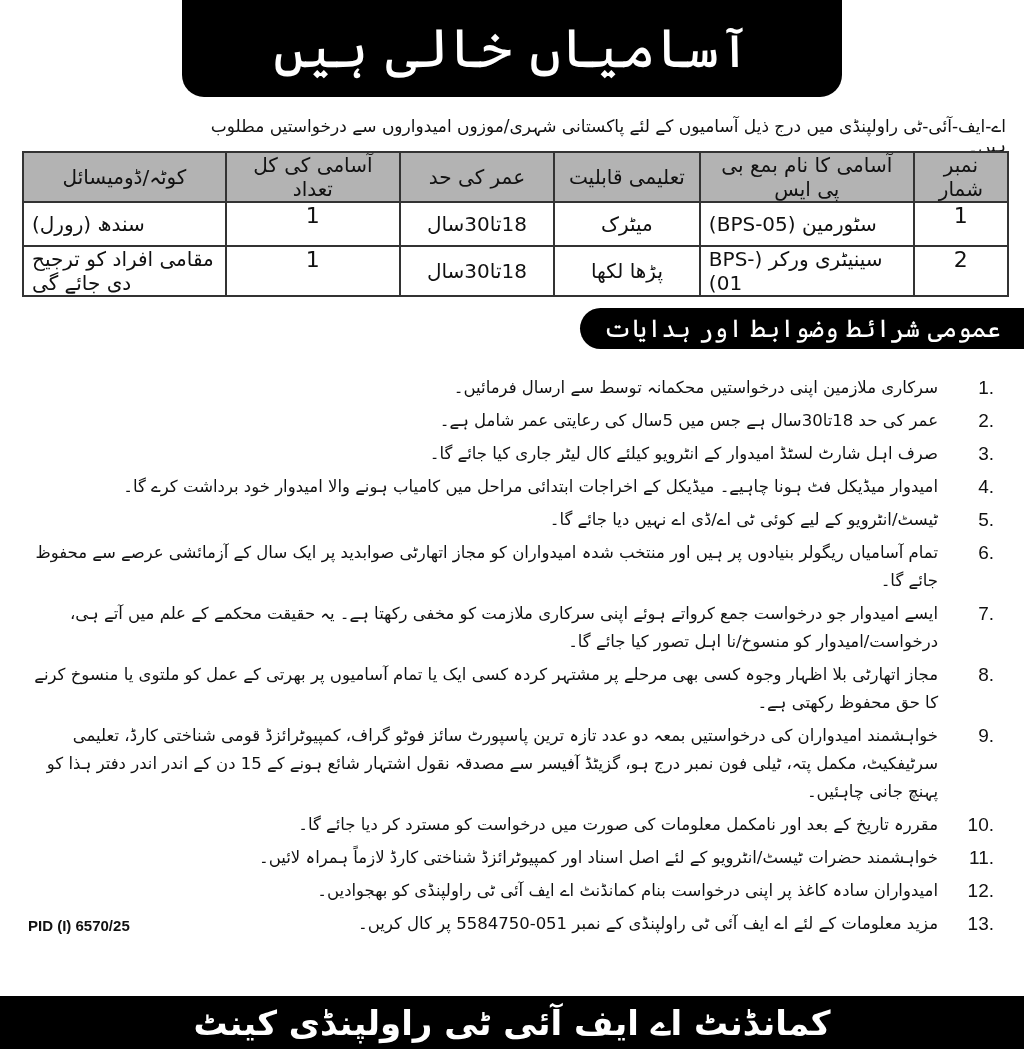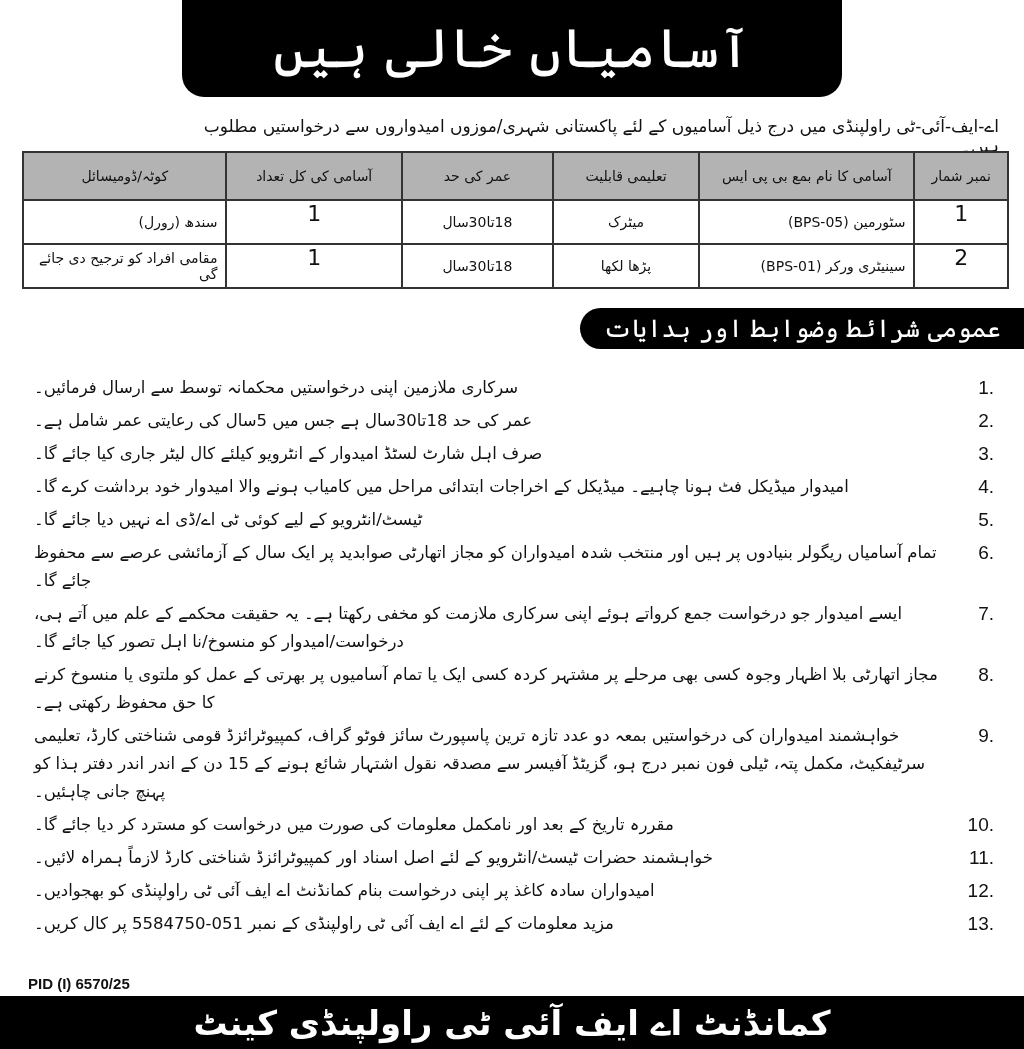--- a/index.html
+++ b/index.html
@@ -9,46 +9,46 @@
   }
   .title-banner {
     position:absolute; left:182px; top:0; width:660px; height:97px;
     background:#000; border-radius:0 0 22px 22px;
     display:flex; align-items:center; justify-content:center;
   }
   .title-banner span {
     color:#fff; font-size:54px; font-family:"DejaVu Serif", serif; direction:rtl;
   }
   .intro {
-    position:absolute; right:25px; top:116px; width:800px; direction:rtl; 
+    position:absolute; right:18px; top:116px; width:800px; direction:rtl; 
     font-size:17px; font-family:"DejaVu Sans", sans-serif;
   }
   table.vac {
     position:absolute; left:22px; top:151px; width:987px; border-collapse:collapse; direction:rtl;
   }
   table.vac th, table.vac td {
-    border:2px solid #333; font-size:14px; text-align:center; padding:0 8px;
+    border:2px solid #333; font-size:20px; text-align:center; padding:0 8px;
   }
   table.vac th { background:#b3b3b3; height:46px; font-weight:normal; }
   table.vac td { height:42px; vertical-align:middle; }
   table.vac td.num { font-size:22px; vertical-align:top; }
-  table.vac td.right { text-align:right; }
+  table.vac td.right { text-align:left; }
   .cols-0 { width:84px; } .cols-1 { width:225px; } .cols-2 { width:145px; }
   .cols-3 { width:145px;margin-top:12px; } .cols-4 { width:180px; } .cols-5 { width:210px; }
   .section-banner {
     position:absolute; left:580px; top:308px; width:444px; height:41px; background:#000;
     border-radius:28px 0 0 28px; display:flex; align-items:center; justify-content:center;
   }
   .section-banner span { color:#fff; font-size:25px; font-family:"DejaVu Serif", serif; direction:rtl; }
   .rules { position:absolute; right:30px; top:374px; width:960px; direction:rtl; }
   .rule { display:flex; flex-direction:row; font-size:16.5px; line-height:28px; margin-bottom:5px; }
   .rule .n { width:40px; flex:0 0 40px; text-align:right; font-size:19px; font-family:"Liberation Sans", sans-serif; direction:ltr; }
-  .rule .t { flex:1; text-align:left; padding-right:16px; }
+  .rule .t { flex:1; text-align:right; padding-right:16px; }
   .pid {
-    position:absolute; left:28px; top:975px; font-family:"Liberation Sans", sans-serif;
+    position:absolute; left:28px; top:917px; font-family:"Liberation Sans", sans-serif;
     font-weight:bold; font-size:15px; direction:ltr;
   }
   .footer {
     position:absolute; left:0; top:996px; width:1024px; height:53px; background:#000;
     display:flex; align-items:center; justify-content:center;
   }
   .footer span { color:#fff; font-size:34px; font-weight:bold; font-family:"DejaVu Sans", sans-serif; direction:rtl; }
 </style>
 </head>
 <body>

